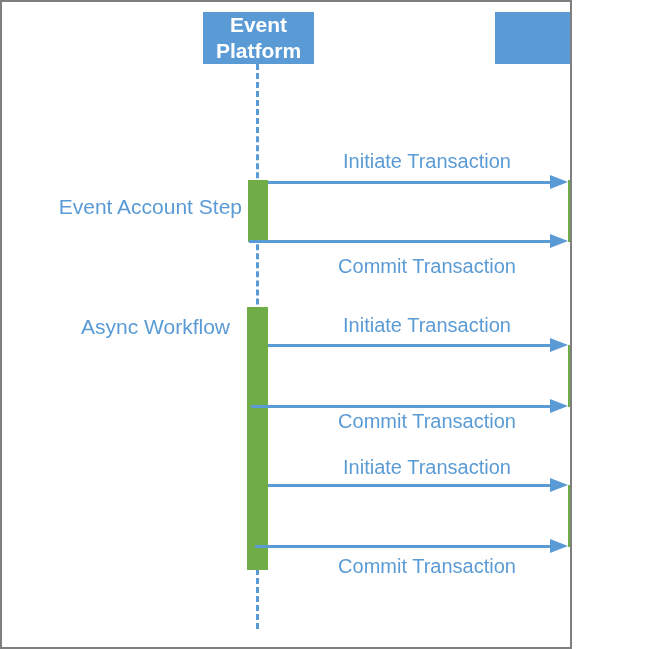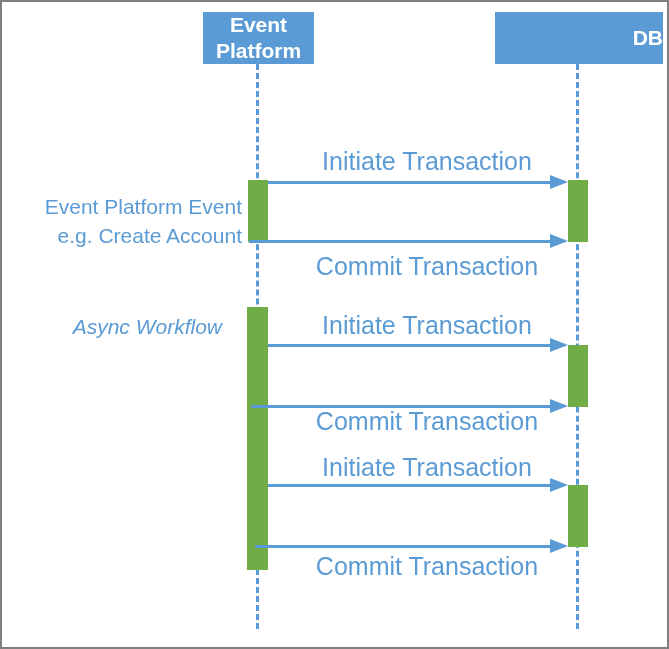--- a/index.html
+++ b/index.html
@@ -1,17 +1,17 @@
 <!DOCTYPE html>
 <html style="--accent_blue: #5B9BD5; --activation_green: #70AD47; --frame_gray: #7F7F7F; --header_text_white: #FFFFFF;"><head>
 <meta charset="utf-8">
 <style>
   html,body{margin:0;padding:0;background:#fff;}
   #canvas{
-    position:relative;width:669px;height:649px;background:#ffffff;
+    position:relative;width:572px;height:649px;background:#ffffff;
     font-family:"Liberation Sans",sans-serif;overflow:hidden;box-sizing:border-box;
     border:2px solid var(--frame_gray,#7f7f7f);
   }
   .actor-box{
     position:absolute;top:10px;height:52px;background:var(--accent_blue,#5b9bd5);
     color:var(--header_text_white,#fff);font-weight:bold;font-size:21px;line-height:26px;
     text-align:center;display:flex;flex-direction:column;justify-content:center;
   }
   .lifeline{
     position:absolute;top:62px;height:565px;width:0;
@@ -25,21 +25,21 @@
   }
   .msg-line.initiate{z-index:0;}
   .msg-line.commit{z-index:2;}
   .arrow-head{
     position:absolute;width:0;height:0;z-index:2;
     border-top:7px solid transparent;border-bottom:7px solid transparent;
     border-left:18px solid var(--accent_blue,#5b9bd5);
   }
   .msg-label{
     position:absolute;left:275px;width:300px;text-align:center;z-index:3;
-    color:var(--accent_blue,#5b9bd5);font-size:25px;line-height:26px;white-space:nowrap;
+    color:var(--accent_blue,#5b9bd5);font-size:20px;line-height:26px;white-space:nowrap;
   }
   .side-note{
     position:absolute;text-align:right;color:var(--accent_blue,#5b9bd5);
     font-size:21px;line-height:29px;white-space:nowrap;z-index:3;
   }
 </style>
 </head>
 <body>
 
 <div id="canvas">
@@ -79,20 +79,19 @@
 
   <div class="msg-label" style="top:452px;">Initiate Transaction</div>
   <div class="msg-line initiate" style="left:266px;top:482px;width:285px;"></div>
   <div class="arrow-head" style="left:548px;top:476px;"></div>
 
   <div class="msg-line commit" style="left:253px;top:543px;width:298px;"></div>
   <div class="arrow-head" style="left:548px;top:537px;"></div>
   <div class="msg-label" style="top:551px;">Commit Transaction</div>
 
   <div class="side-note" style="left:10px;top:190px;width:230px;">
-    <div>Event Platform Event</div>
-    <div>e.g. Create Account</div>
+    <div>Event Account Step</div>
   </div>
-  <div class="side-note" style="left:2px;top:310px;width:218px;font-style:italic;">
+  <div class="side-note" style="left:10px;top:310px;width:218px;">
     <div>Async Workflow</div>
   </div>
 
 </div>
 
 </body></html>

